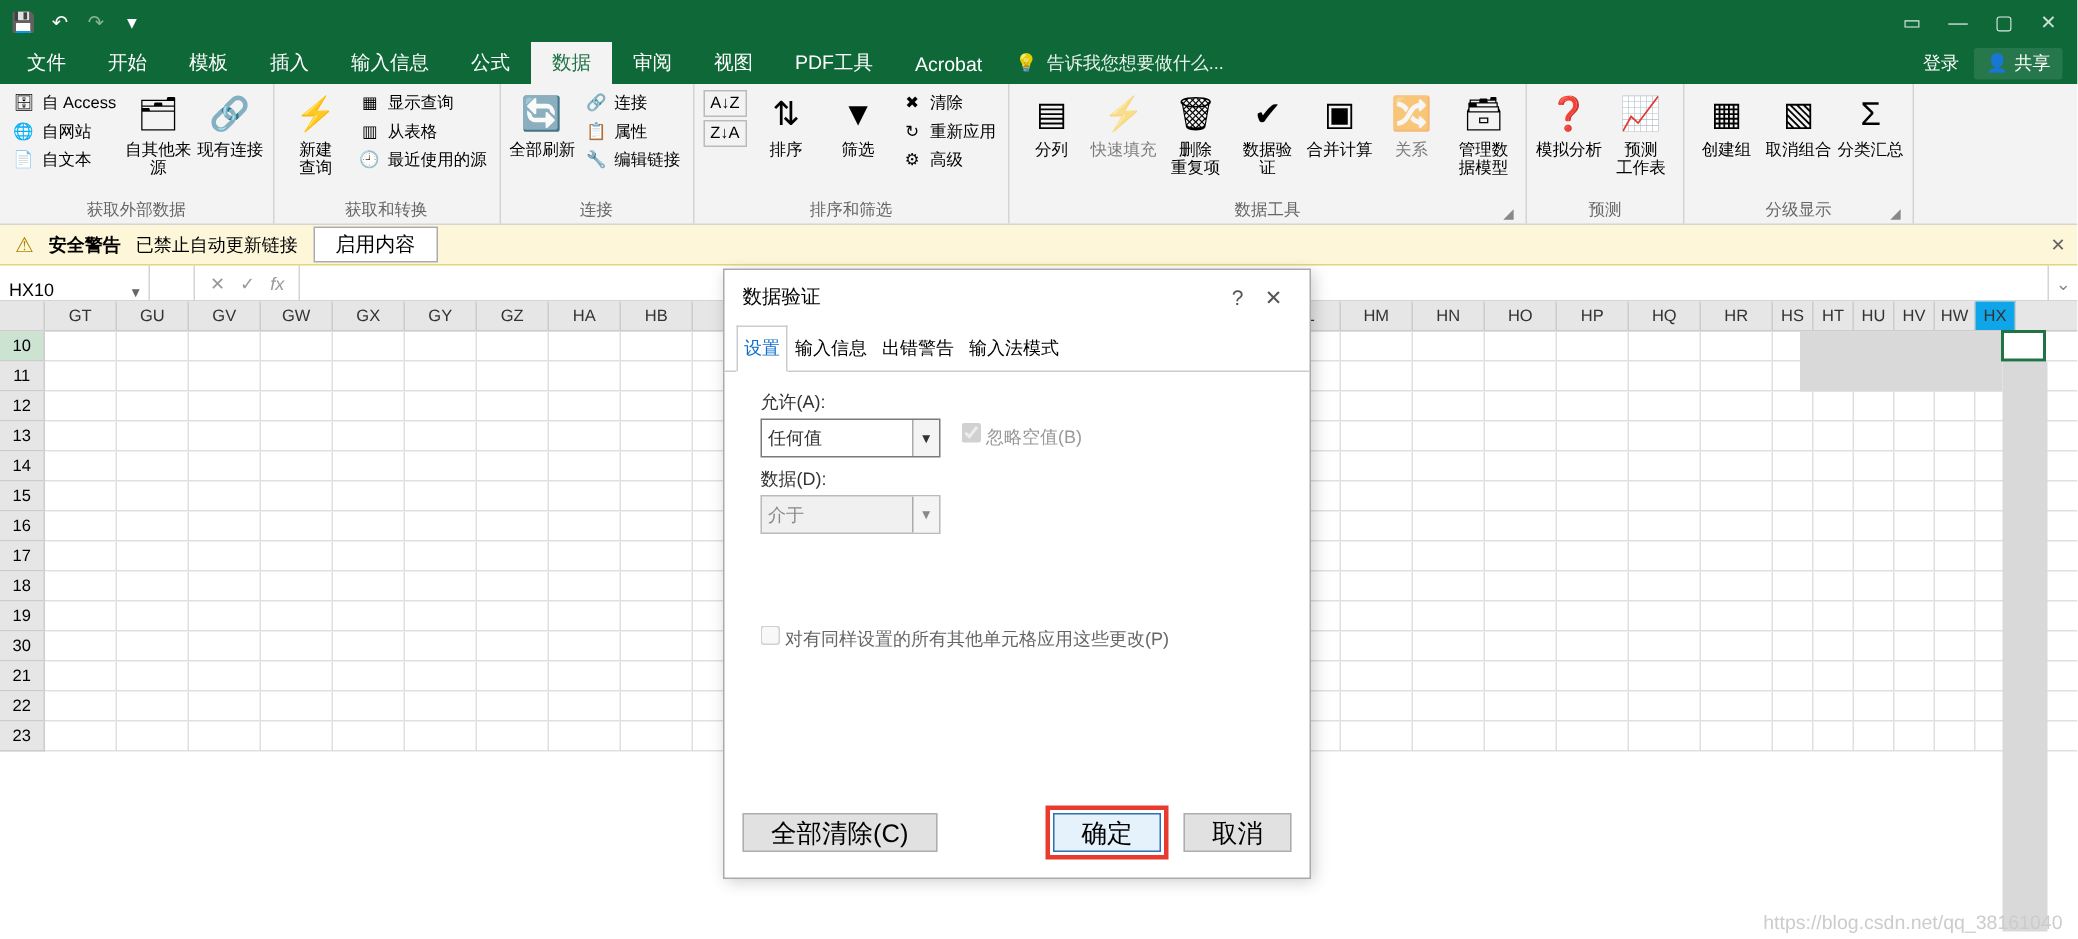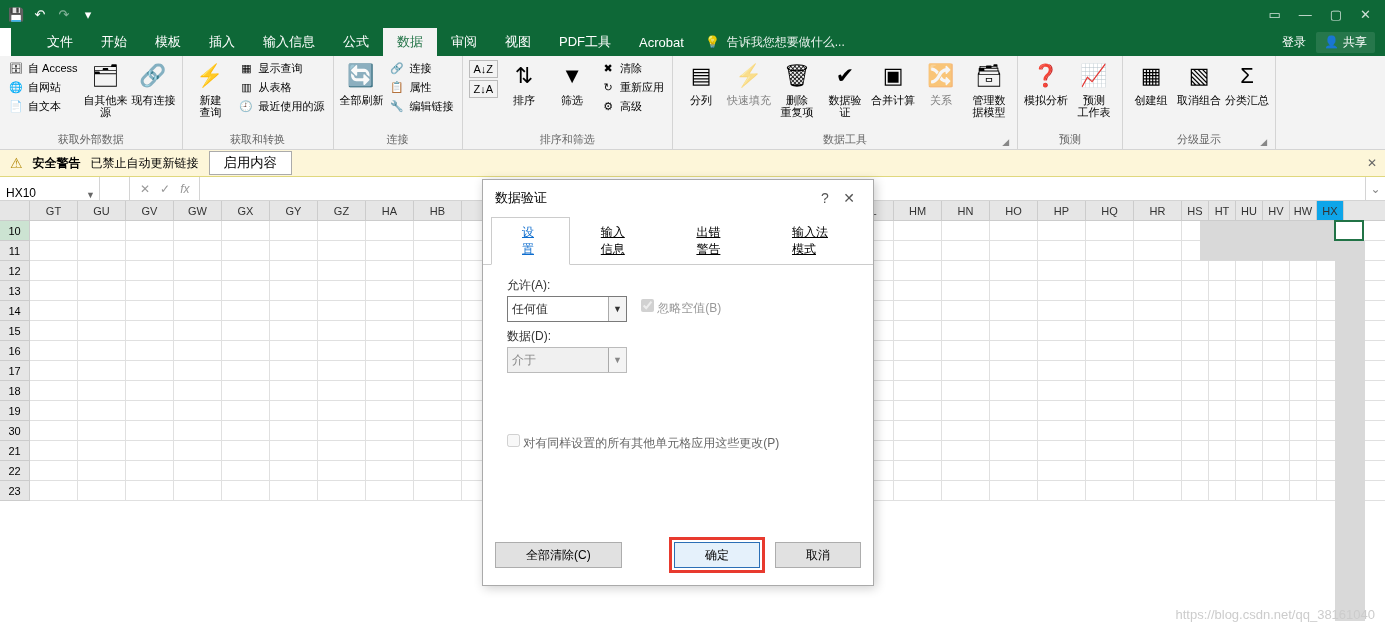--- a/index.html
+++ b/index.html
@@ -8,21 +8,21 @@
 
 .title-bar { height: 28px; background: #0e6837; display: flex; align-items: center; color: #fff; }
 .qat { display: flex; align-items: center; gap: 8px; padding: 0 8px; }
 .qat-btn { width: 16px; height: 16px; display: flex; align-items: center; justify-content: center; cursor: pointer; font-size: 13px; }
 .qat-btn.dis { opacity: .5; }
 .title-spacer { flex: 1; }
 .win-ctrls { display: flex; align-items: center; gap: 18px; padding: 0 14px; }
 .win-btn { font-size: 13px; opacity: .8; cursor: pointer; }
 
 
-.menu-tabs { height: 28px; background: #0e6837; display: flex; align-items: stretch; color: #fff; padding-left: 22px; margin-left: 11px; }
+.menu-tabs { height: 28px; background: #0e6837; display: flex; align-items: stretch; color: #fff; padding-left: 4px; }
 .menu-tab { padding: 0 14px; display: flex; align-items: center; cursor: pointer; font-size: 13px; }
 .menu-tab.active { background: #f3f3f3; color: #217346; }
 .tell-me { display: flex; align-items: center; gap: 6px; opacity: .9; margin-left: 8px; }
 .menu-right { margin-left: auto; display: flex; align-items: center; gap: 10px; padding-right: 10px; }
 .share { background: rgba(255,255,255,.1); padding: 2px 8px; border-radius: 2px; display: flex; align-items: center; gap: 4px; }
 
 
 .ribbon { height: 94px; background: #f3f3f3; border-bottom: 1px solid #d4d4d4; display: flex; position: relative; }
 .group { border-right: 1px solid #d4d4d4; display: flex; flex-direction: column; padding: 2px 6px 0; }
 .group-body { flex: 1; display: flex; align-items: flex-start; gap: 4px; }
@@ -69,33 +69,33 @@
 .cell.w27 { width: 27px; }
 .gray-block { position: absolute; background: #d9d9d9; }
 .active-cell { position: absolute; border: 2px solid #217346; background: #fff; }
 
 
 .dialog { position: absolute; left: 482px; top: 179px; width: 392px; height: 407px; background: #fff; border: 1px solid #aaa; box-shadow: 2px 2px 10px rgba(0,0,0,.2); display: flex; flex-direction: column; }
 .dlg-title { height: 36px; display: flex; align-items: center; padding: 0 12px; font-size: 13px; }
 .dlg-title-spacer { flex: 1; }
 .dlg-title-btn { width: 24px; text-align: center; cursor: pointer; color: #555; font-size: 14px; }
 .dlg-tabs { display: flex; border-bottom: 1px solid #ccc; padding: 0 8px; }
-.dlg-tab { padding: 6px 30px; font-size: 12px; cursor: pointer; border: 1px solid transparent; position: relative; top: 1px; text-decoration: underline; }
+.dlg-tab { padding: 6px 4px; font-size: 12px; cursor: pointer; border: 1px solid transparent; position: relative; top: 1px; }
 .dlg-tab.active { border: 1px solid #ccc; border-bottom: 1px solid #fff; background: #fff; color: #0e6dce; }
 .dlg-body { flex: 1; padding: 12px 16px; font-size: 12px; color: #333; }
 .dlg-body .grp-title { margin-bottom: 8px; }
 .dlg-body .row { margin-bottom: 4px; display: flex; align-items: center; gap: 14px; }
 .dlg-body label { display: block; margin-bottom: 2px; }
 .dlg-select { width: 120px; height: 22px; border: 1px solid #7a7a7a; font-size: 12px; padding: 12px 4px; position: relative; display: flex; align-items: center; background: #fff; }
 .dlg-select.dis { background: #f0f0f0; color: #888; border-color: #bbb; }
 .dlg-select .arr { position: absolute; right: 0; top: 0; bottom: 0; width: 18px; border-left: 1px solid #aaa; display: flex; align-items: center; justify-content: center; font-size: 9px; background: #f4f4f4; }
 .chk { display: flex; align-items: center; gap: 4px; color: #999; }
 .chk input { accent-color: #888; }
 .dlg-footer { padding: 10px 12px 12px; display: flex; align-items: center; }
-.dlg-btn { height: 26px; padding: 0 30px; border: 1px solid #adadad; background: #e1e1e1; cursor: pointer; font-size: 12px; }
+.dlg-btn { height: 26px; padding: 0 18px; border: 1px solid #adadad; background: #e1e1e1; cursor: pointer; font-size: 17px; }
 .dlg-btn.ok { border: 1px solid #2b6fb6; background: #e5f1fb; }
 .ok-highlight { border: 3px solid #e83a2e; padding: 2px; margin-right: 10px; text-decoration: underline; }
 .dlg-body .apply-row { margin-top: 61px; }
 
 .watermark { position: absolute; right: 10px; bottom: 4px; color: #ccc; font-size: 13px; }
 </style>
 </head>
 <body>
 
 <div class="title-bar">

